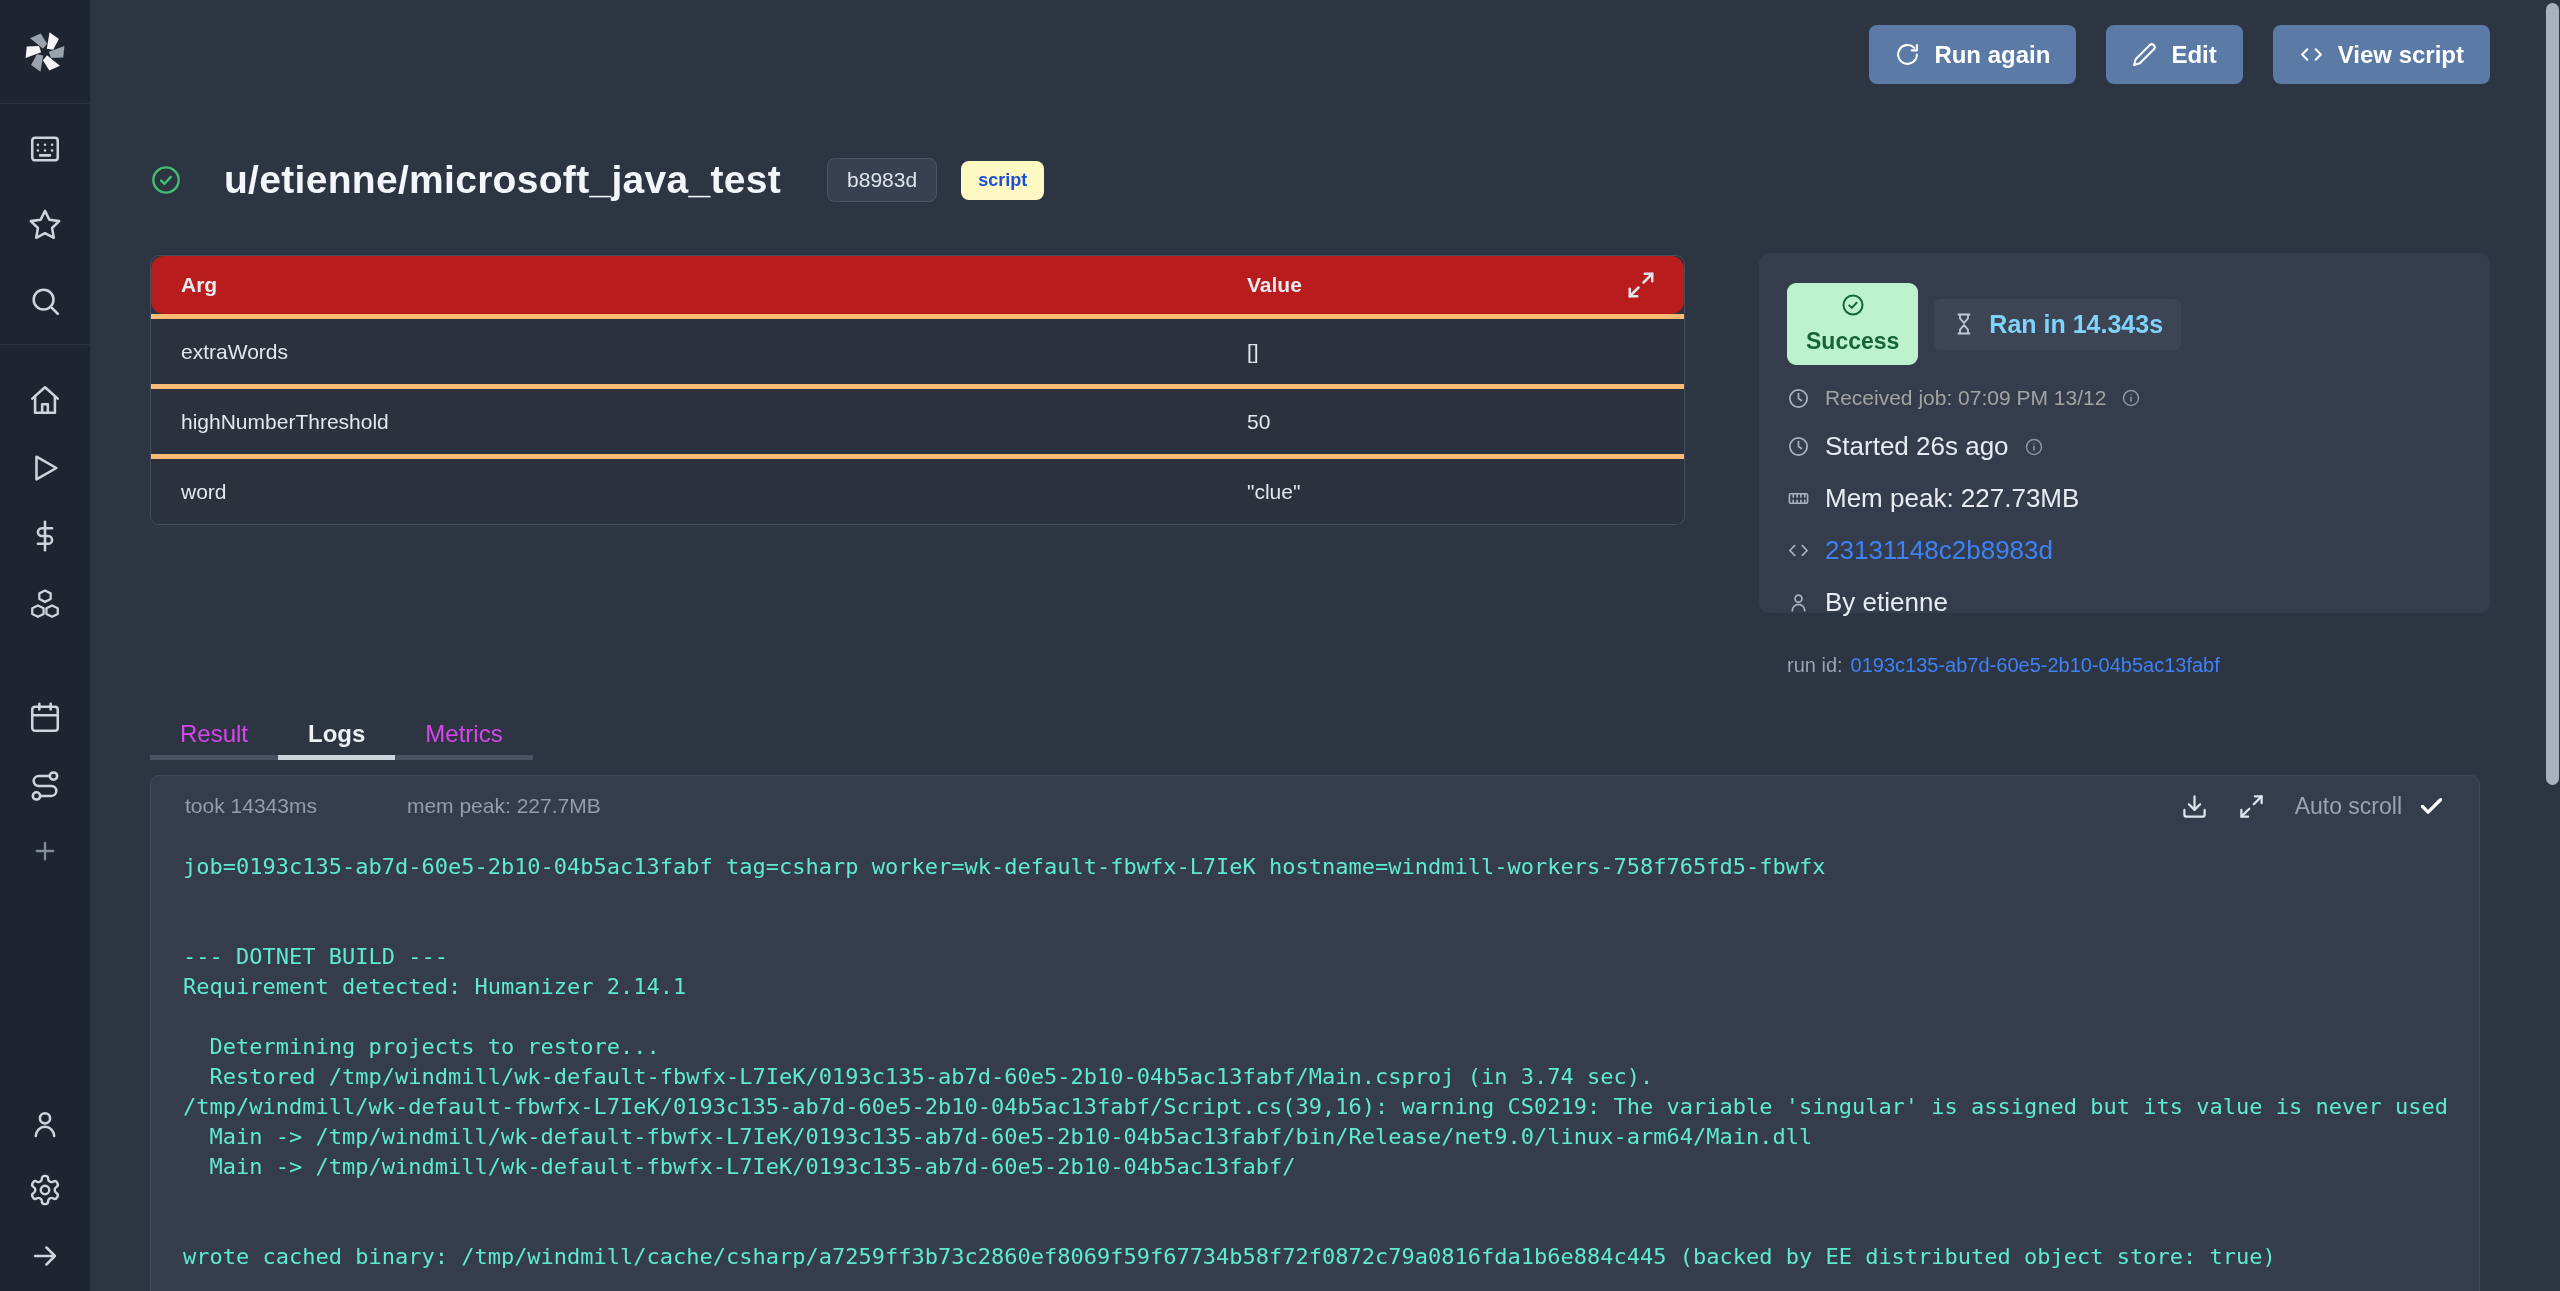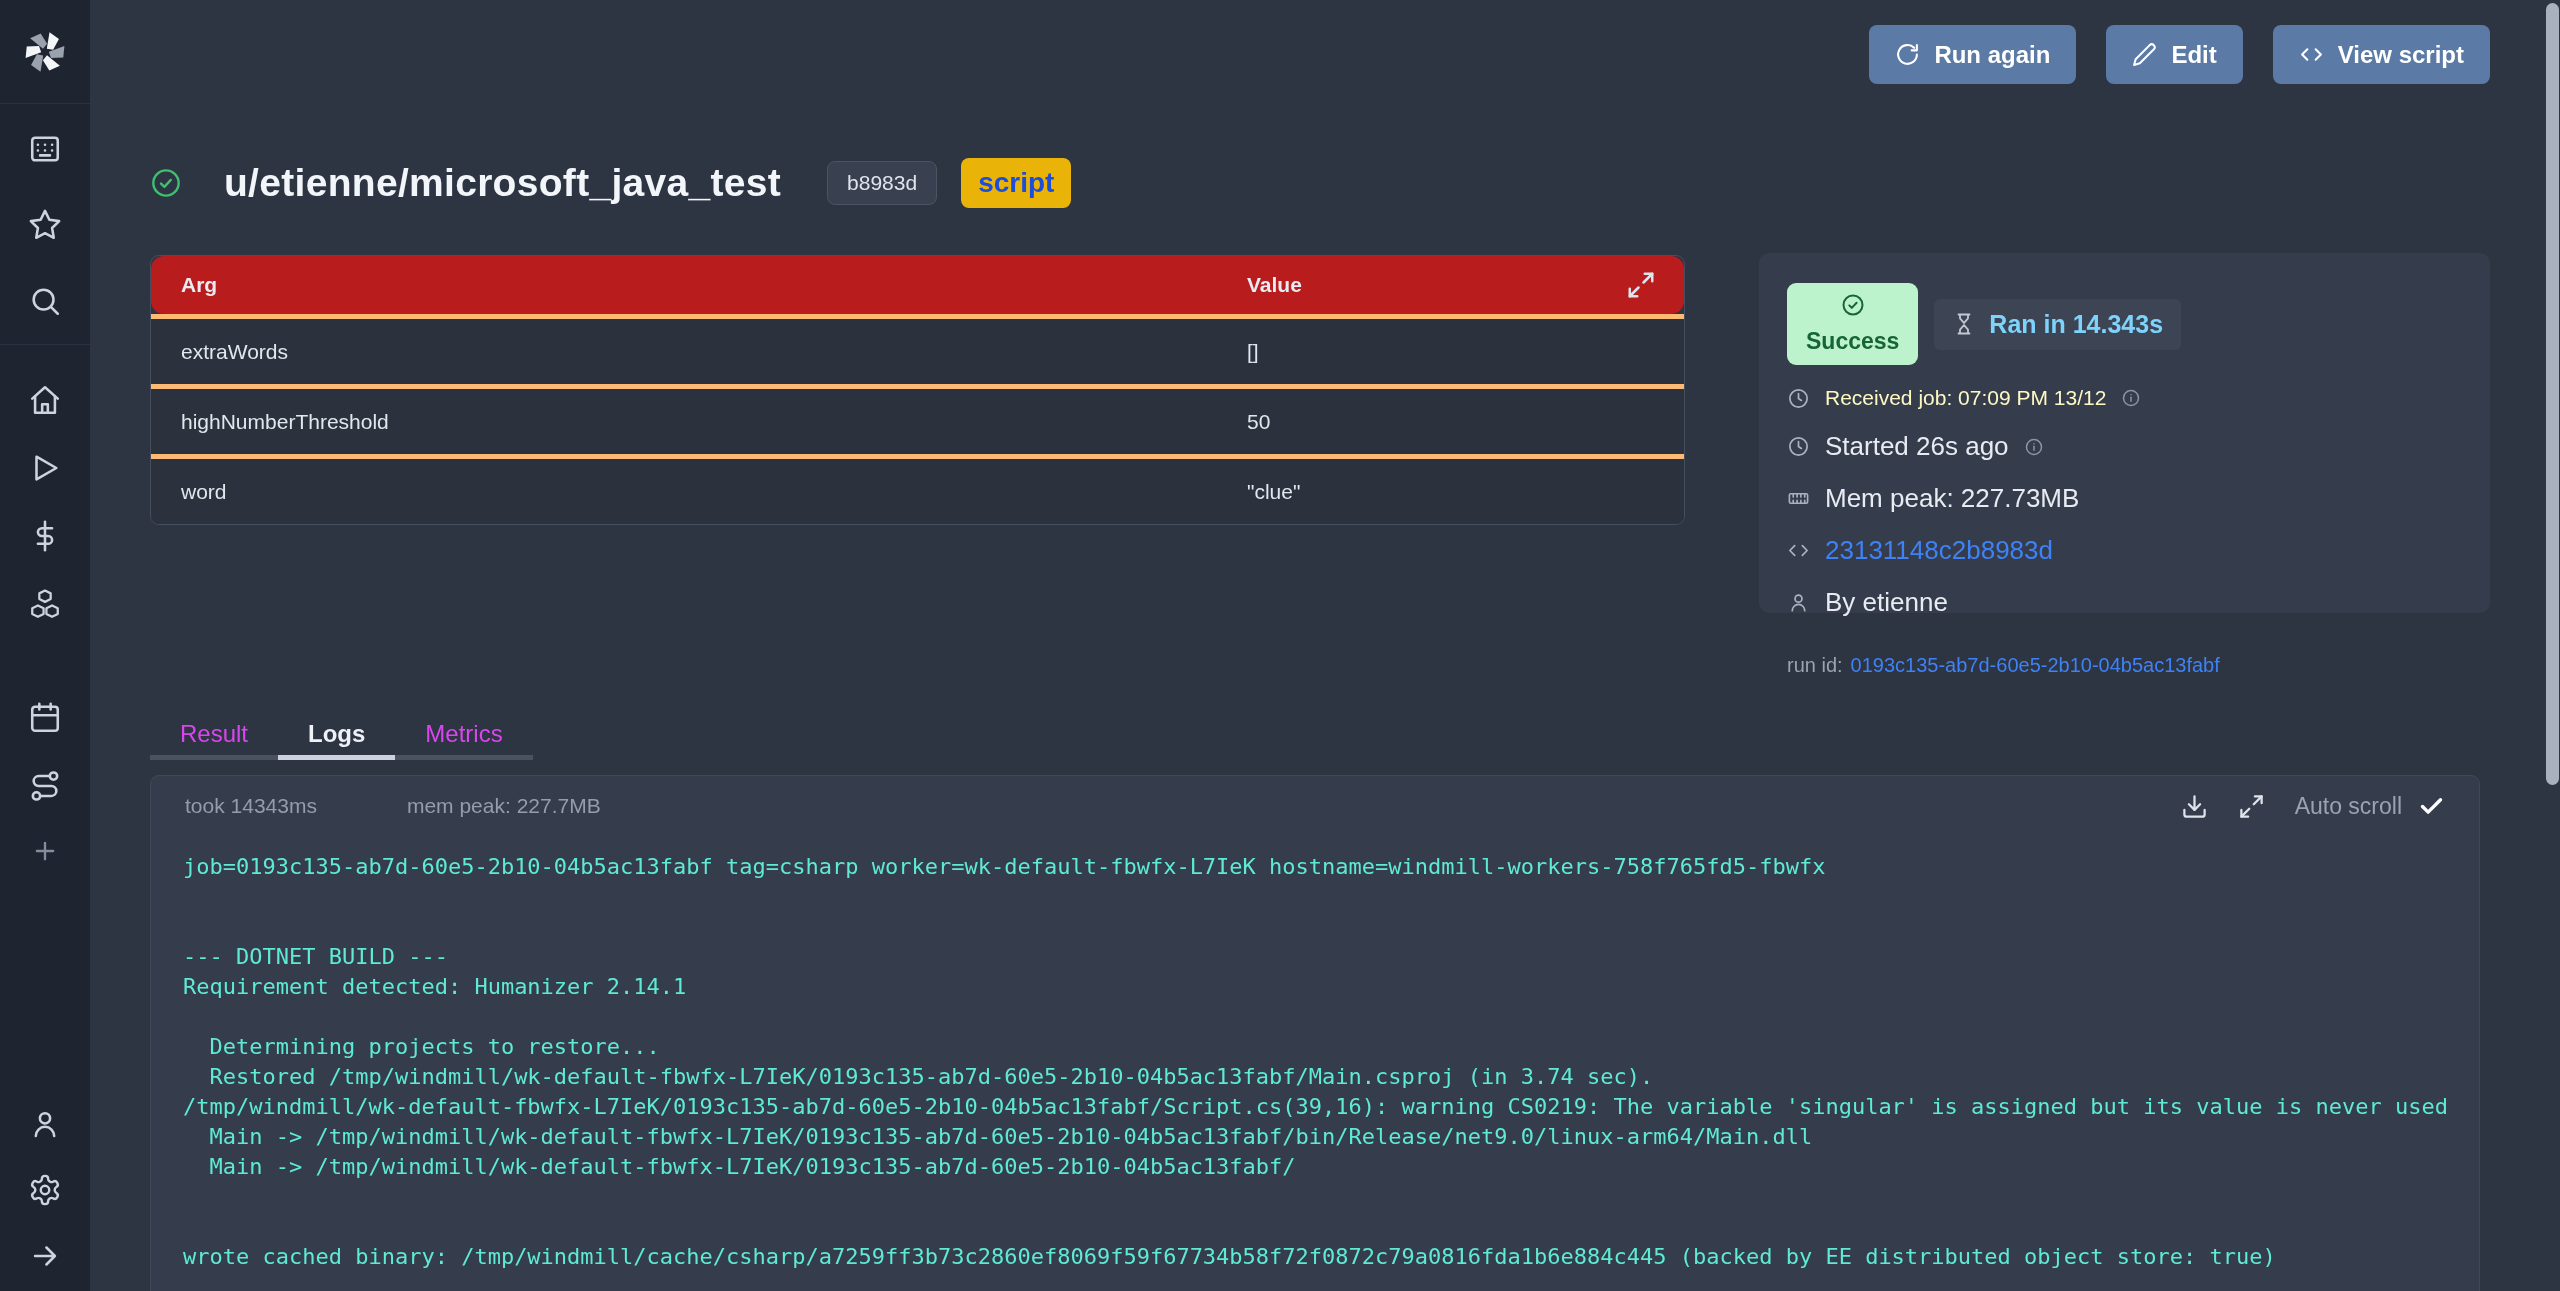--- a/index.html
+++ b/index.html
@@ -43,22 +43,22 @@
   .btn svg { width:25px; height:25px; }
 
   .title-row { position:absolute; left:60px; top:158px; display:flex; align-items:center; }
   .title-check { width:32px; height:32px; color:#3fbf6f; margin-right:42px; }
   .page-title { font-size:39px; font-weight:800; color:#f2f5f9; letter-spacing:.3px; }
   .hash-badge {
     margin-left:46px; padding:9px 19px; background:#394150; border:1px solid #4b5465;
     border-radius:8px; font-size:21px; color:#dfe4ec; cursor:pointer;
   }
   .kind-badge {
-    margin-left:24px; padding:9px 17px; background:#eab308; border-radius:8px;
-    font-size:28px; font-weight:700; color:#1d4ed8;
+    margin-left:24px; padding:9px 17px; background:#fef9c3; border-radius:8px;
+    font-size:18px; font-weight:700; color:#1d4ed8;
   }
 
   
   .args-table {
     position:absolute; left:60px; top:255px; width:1535px;
     border:1px solid #454e5e; border-radius:9px; overflow:hidden;
   }
   .t-head { display:flex; align-items:center; height:58px; background:#b91c1c;
     font-size:21px; font-weight:700; color:#e8ecf2;border-radius:13px; }
   .t-row  { display:flex; align-items:center; height:70px; background:#2b323e;
@@ -77,21 +77,21 @@
     display:flex; align-items:center; gap:11px; padding:10px 19px;
     background:#bdf3cc; border-radius:9px; color:#166534; font-size:23px; font-weight:700;flex-direction:column;
   }
   .success-badge svg { width:24px; height:24px; }
   .ran-chip {
     display:flex; align-items:center; gap:13px; padding:11px 18px;
     background:#3d4454; border-radius:6px; color:#7dd3fc; font-size:25px; font-weight:600;
   }
   .ran-chip svg { width:24px; height:24px; color:#c3c9d4; }
   .meta-row { display:flex; align-items:center; gap:15px; margin-top:21px; }
-  .meta-row.small { color:#fef9c3; font-size:21px; }
+  .meta-row.small { color:#a3a3a3; font-size:21px; }
   .meta-row.big   { color:#e8ecf2; font-size:26px; }
   .meta-row svg.lead { width:23px; height:23px; color:#aab2c0; flex:none; }
   .meta-row svg.info { width:20px; height:20px; color:#8c95a5; cursor:pointer; }
   .link { color:#3e82f6; text-decoration:none; cursor:pointer; }
   .runid-row { margin-top:36px; font-size:20px; color:#9aa3b2; }
   .runid-row .link { margin-left:8px; }
 
   
   .tabs { position:absolute; left:60px; top:712px; display:flex; }
   .tab {

